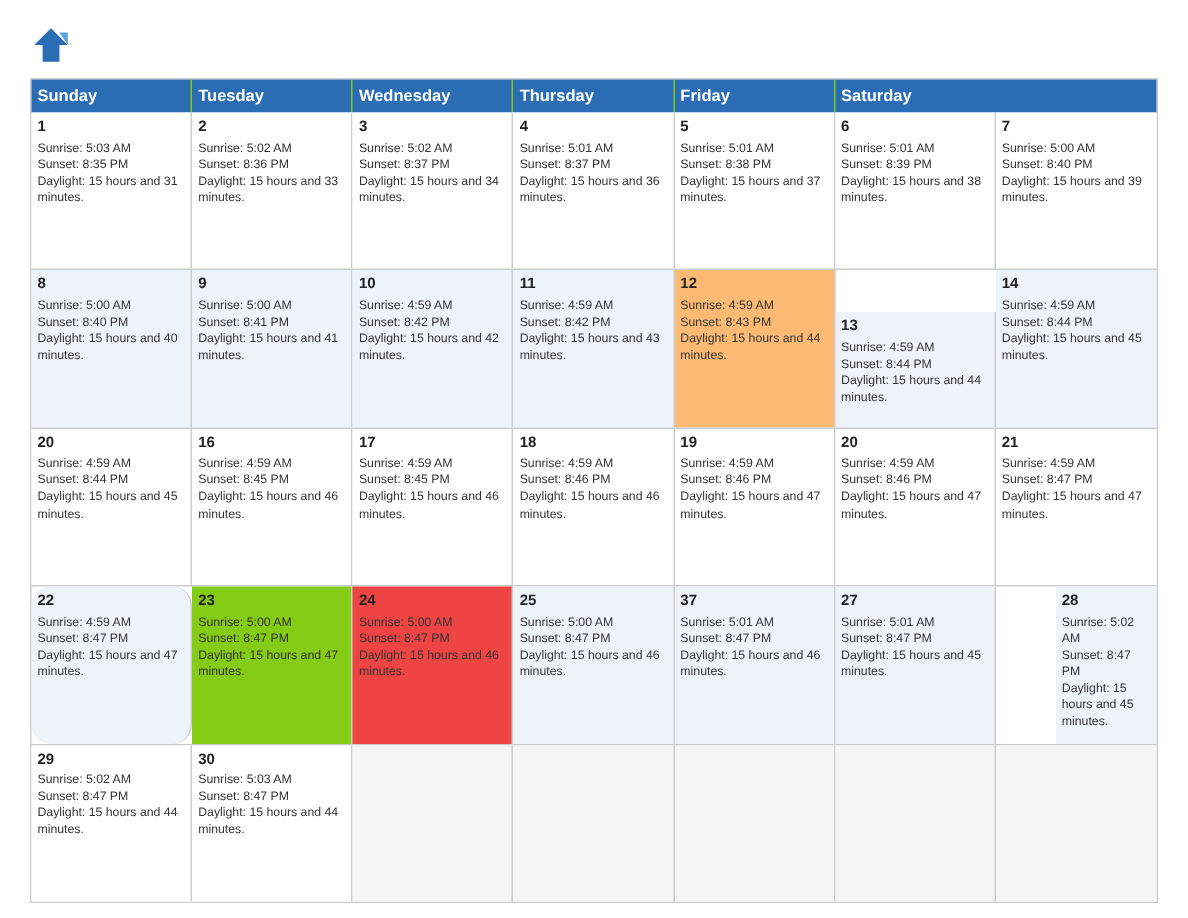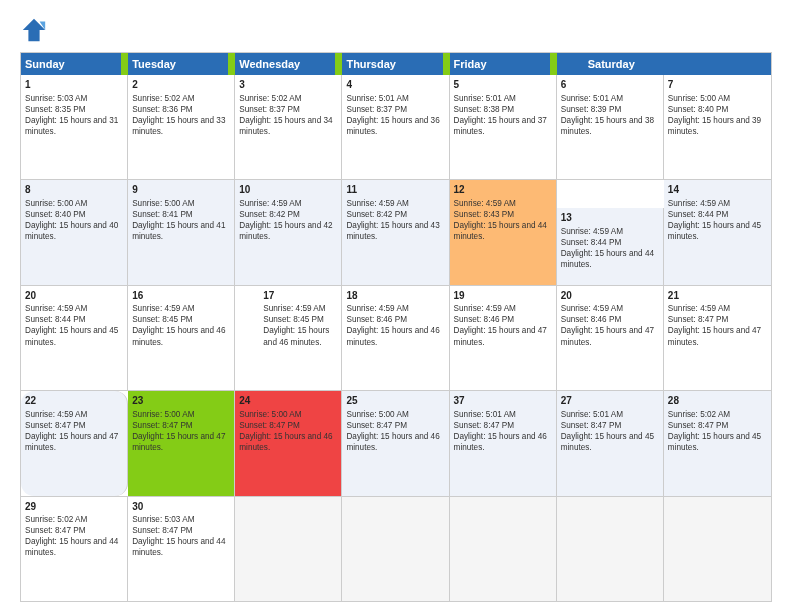--- a/index.html
+++ b/index.html
@@ -64,23 +64,23 @@
       display: grid;
       grid-template-columns: repeat(7, 1fr);
       background: #2a6db5;
     }
     .cal-header-cell {
       color: #fff;
       font-size: 11px;
       font-weight: bold;
       padding: 5px 4px;
       text-align: left;
-      border-right: 7px solid #84cc16;
+      border-right: 1px solid #84cc16;
     }
-    .cal-header-cell:last-child { border-right: none; margin-left: 27px; }
+    .cal-header-cell:last-child { border-right: none; }
     .cal-body {
       flex: 1;
       display: flex;
       flex-direction: column;
     }
     .cal-row {
       display: grid;
       grid-template-columns: repeat(7, 1fr);
       flex: 1;
       border-top: 1px solid #ccc;
@@ -152,34 +152,34 @@
           <div class="cal-cell" style="background: rgb(238, 242, 249);"><span class="day-num">9</span><span>Sunrise: 5:00 AM<br>Sunset: 8:41 PM<br>Daylight: 15 hours and 41 minutes.</span></div>
           <div class="cal-cell" style="background: rgb(238, 242, 249);"><span class="day-num">10</span><span>Sunrise: 4:59 AM<br>Sunset: 8:42 PM<br>Daylight: 15 hours and 42 minutes.</span></div>
           <div class="cal-cell" style="background: rgb(238, 242, 249);"><span class="day-num">11</span><span>Sunrise: 4:59 AM<br>Sunset: 8:42 PM<br>Daylight: 15 hours and 43 minutes.</span></div>
           <div class="cal-cell" style="background: #fdba74;"><span class="day-num">12</span><span>Sunrise: 4:59 AM<br>Sunset: 8:43 PM<br>Daylight: 15 hours and 44 minutes.</span></div>
           <div class="cal-cell" style="background: rgb(238, 242, 249); margin-top: 28px;"><span class="day-num">13</span><span>Sunrise: 4:59 AM<br>Sunset: 8:44 PM<br>Daylight: 15 hours and 44 minutes.</span></div>
           <div class="cal-cell" style="background: rgb(238, 242, 249);"><span class="day-num">14</span><span>Sunrise: 4:59 AM<br>Sunset: 8:44 PM<br>Daylight: 15 hours and 45 minutes.</span></div>
         </div>
         <div class="cal-row">
           <div class="cal-cell" style="background: rgb(255, 255, 255);"><span class="day-num">20</span><span>Sunrise: 4:59 AM<br>Sunset: 8:44 PM<br>Daylight: 15 hours and 45 minutes.</span></div>
           <div class="cal-cell" style="background: rgb(255, 255, 255);"><span class="day-num">16</span><span>Sunrise: 4:59 AM<br>Sunset: 8:45 PM<br>Daylight: 15 hours and 46 minutes.</span></div>
-          <div class="cal-cell" style="background: rgb(255, 255, 255); margin-left: 24px;"><span class="day-num">17</span><span>Sunrise: 4:59 AM<br>Sunset: 8:45 PM<br>Daylight: 15 hours and 46 minutes.</span></div>
+          <div class="cal-cell" style="background: rgb(255, 255, 255);"><span class="day-num">17</span><span>Sunrise: 4:59 AM<br>Sunset: 8:45 PM<br>Daylight: 15 hours and 46 minutes.</span></div>
           <div class="cal-cell" style="background: rgb(255, 255, 255);"><span class="day-num">18</span><span>Sunrise: 4:59 AM<br>Sunset: 8:46 PM<br>Daylight: 15 hours and 46 minutes.</span></div>
           <div class="cal-cell" style="background: rgb(255, 255, 255);"><span class="day-num">19</span><span>Sunrise: 4:59 AM<br>Sunset: 8:46 PM<br>Daylight: 15 hours and 47 minutes.</span></div>
           <div class="cal-cell" style="background: rgb(255, 255, 255);"><span class="day-num">20</span><span>Sunrise: 4:59 AM<br>Sunset: 8:46 PM<br>Daylight: 15 hours and 47 minutes.</span></div>
           <div class="cal-cell" style="background: rgb(255, 255, 255);"><span class="day-num">21</span><span>Sunrise: 4:59 AM<br>Sunset: 8:47 PM<br>Daylight: 15 hours and 47 minutes.</span></div>
         </div>
         <div class="cal-row">
           <div class="cal-cell" style="background: rgb(238, 242, 249); border-radius: 13px;"><span class="day-num">22</span><span>Sunrise: 4:59 AM<br>Sunset: 8:47 PM<br>Daylight: 15 hours and 47 minutes.</span></div>
           <div class="cal-cell" style="background: #84cc16;"><span class="day-num">23</span><span>Sunrise: 5:00 AM<br>Sunset: 8:47 PM<br>Daylight: 15 hours and 47 minutes.</span></div>
           <div class="cal-cell" style="background: #ef4444;"><span class="day-num">24</span><span>Sunrise: 5:00 AM<br>Sunset: 8:47 PM<br>Daylight: 15 hours and 46 minutes.</span></div>
           <div class="cal-cell" style="background: rgb(238, 242, 249);"><span class="day-num">25</span><span>Sunrise: 5:00 AM<br>Sunset: 8:47 PM<br>Daylight: 15 hours and 46 minutes.</span></div>
           <div class="cal-cell" style="background: rgb(238, 242, 249);"><span class="day-num">37</span><span>Sunrise: 5:01 AM<br>Sunset: 8:47 PM<br>Daylight: 15 hours and 46 minutes.</span></div>
           <div class="cal-cell" style="background: rgb(238, 242, 249);"><span class="day-num">27</span><span>Sunrise: 5:01 AM<br>Sunset: 8:47 PM<br>Daylight: 15 hours and 45 minutes.</span></div>
-          <div class="cal-cell" style="background: rgb(238, 242, 249);"><span class="day-num">28</span><span>Sunrise: 5:02 AM<br>Sunset: 8:47 PM<br>Daylight: 15 hours and 45 minutes.</span></div>
+          <div class="cal-cell" style="background: rgb(238, 242, 249); margin-left: 40px;"><span class="day-num">28</span><span>Sunrise: 5:02 AM<br>Sunset: 8:47 PM<br>Daylight: 15 hours and 45 minutes.</span></div>
         </div>
         <div class="cal-row">
           <div class="cal-cell" style="background: rgb(255, 255, 255);"><span class="day-num">29</span><span>Sunrise: 5:02 AM<br>Sunset: 8:47 PM<br>Daylight: 15 hours and 44 minutes.</span></div>
           <div class="cal-cell" style="background: rgb(255, 255, 255);"><span class="day-num">30</span><span>Sunrise: 5:03 AM<br>Sunset: 8:47 PM<br>Daylight: 15 hours and 44 minutes.</span></div>
           <div class="cal-cell empty" style="background: rgb(245, 245, 245);"></div>
           <div class="cal-cell empty" style="background: rgb(245, 245, 245);"></div>
           <div class="cal-cell empty" style="background: rgb(245, 245, 245);"></div>
           <div class="cal-cell empty" style="background: rgb(245, 245, 245);"></div>
           <div class="cal-cell empty" style="background: rgb(245, 245, 245);"></div>
         </div>

